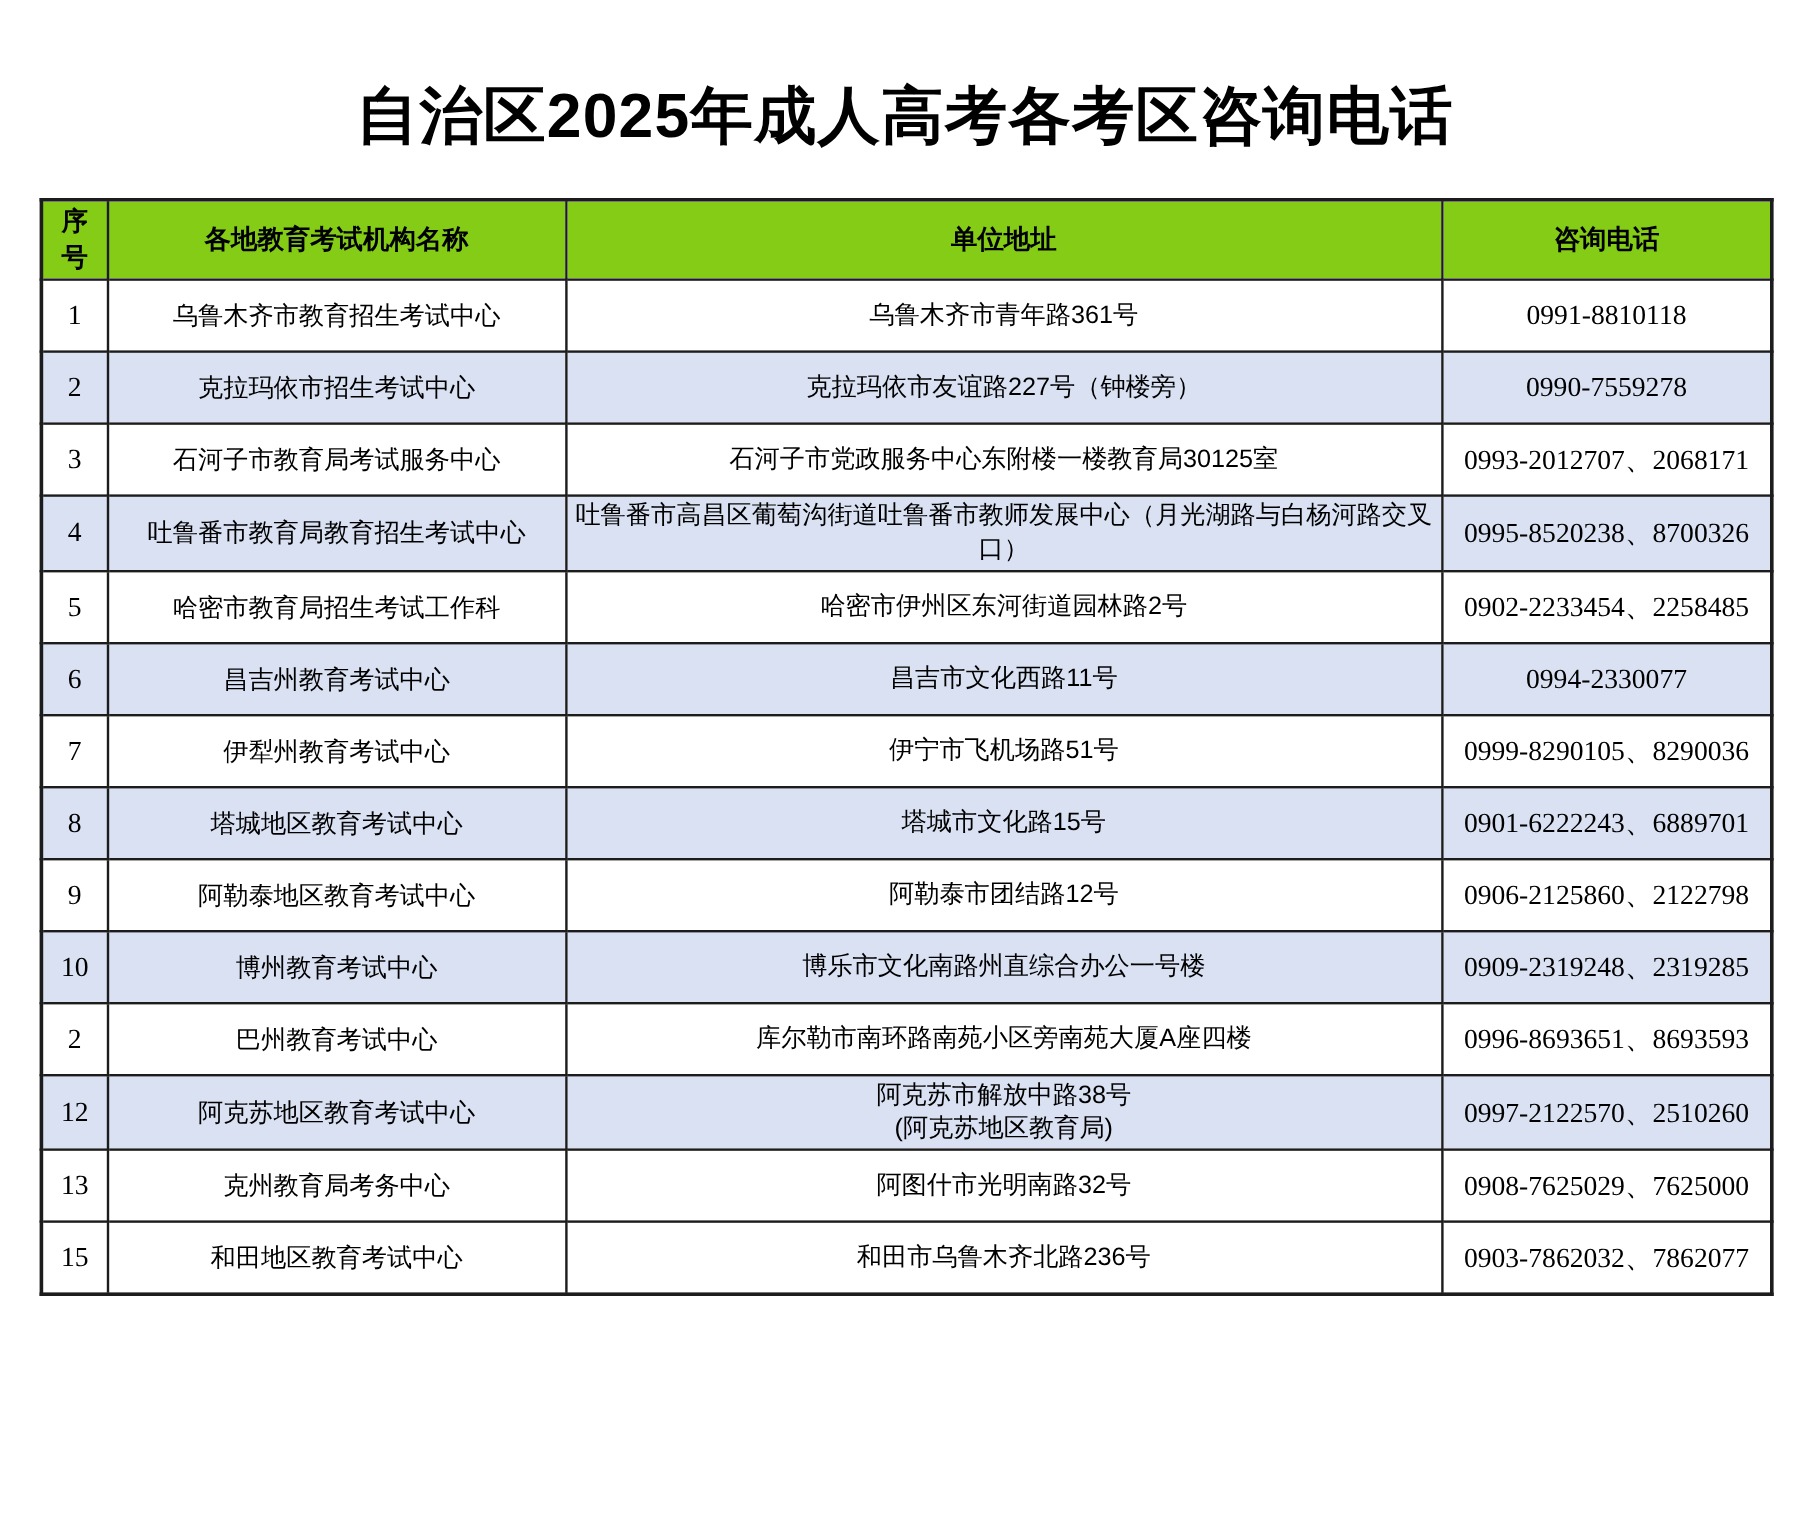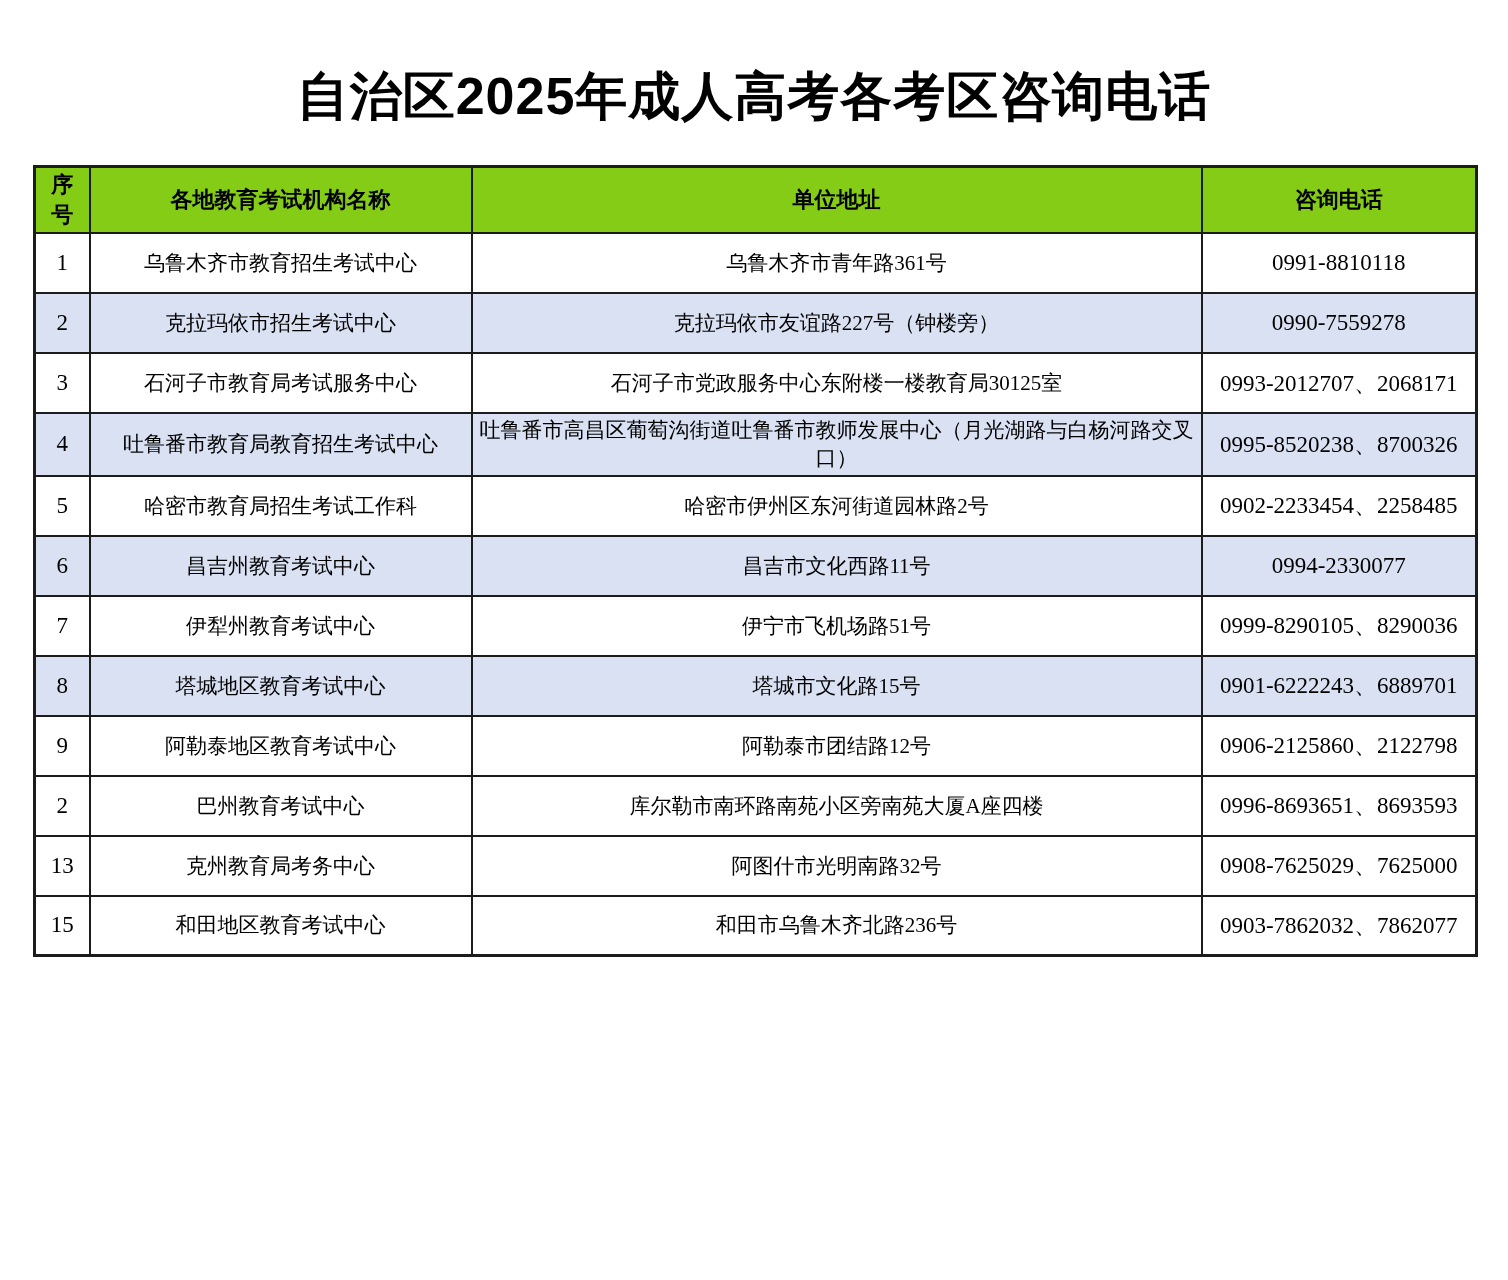--- a/index.html
+++ b/index.html
@@ -60,21 +60,21 @@
     font-size: 22px;
     font-weight: bold;
     font-family: "Liberation Sans", sans-serif;
   }
   .c-no, .c-phone {
     font-family: "Liberation Serif", serif;
     font-size: 23px;
   }
   .c-name, .c-addr {
     font-size: 21px;
-    font-family: Liberation Serif, serif;
+    font-family: Liberation Sans, sans-serif;
   }
   .c-addr {
     white-space: pre-line;
     line-height: 1.35;
   }
 </style>
 </head>
 <body>
 
 <h1 class="page-title">自治区2025年成人高考各考区咨询电话</h1>
@@ -151,28 +151,41 @@
     <td class="c-phone">0901-6222243、6889701</td>
   </tr>
 
   <tr>
     <td class="c-no">9</td>
     <td class="c-name">阿勒泰地区教育考试中心</td>
     <td class="c-addr">阿勒泰市团结路12号</td>
     <td class="c-phone">0906-2125860、2122798</td>
   </tr>
 
+  <tr class="stripe">
+    <td class="c-no">10</td>
+    <td class="c-name">博州教育考试中心</td>
+    <td class="c-addr">博乐市文化南路州直综合办公一号楼</td>
+    <td class="c-phone">0909-2319248、2319285</td>
+  </tr>
 
   <tr>
     <td class="c-no">2</td>
     <td class="c-name">巴州教育考试中心</td>
     <td class="c-addr">库尔勒市南环路南苑小区旁南苑大厦A座四楼</td>
     <td class="c-phone">0996-8693651、8693593</td>
   </tr>
 
+  <tr class="stripe">
+    <td class="c-no">12</td>
+    <td class="c-name">阿克苏地区教育考试中心</td>
+    <td class="c-addr">阿克苏市解放中路38号
+(阿克苏地区教育局)</td>
+    <td class="c-phone">0997-2122570、2510260</td>
+  </tr>
 
   <tr>
     <td class="c-no">13</td>
     <td class="c-name">克州教育局考务中心</td>
     <td class="c-addr">阿图什市光明南路32号</td>
     <td class="c-phone">0908-7625029、7625000</td>
   </tr>
 
 
   <tr>

